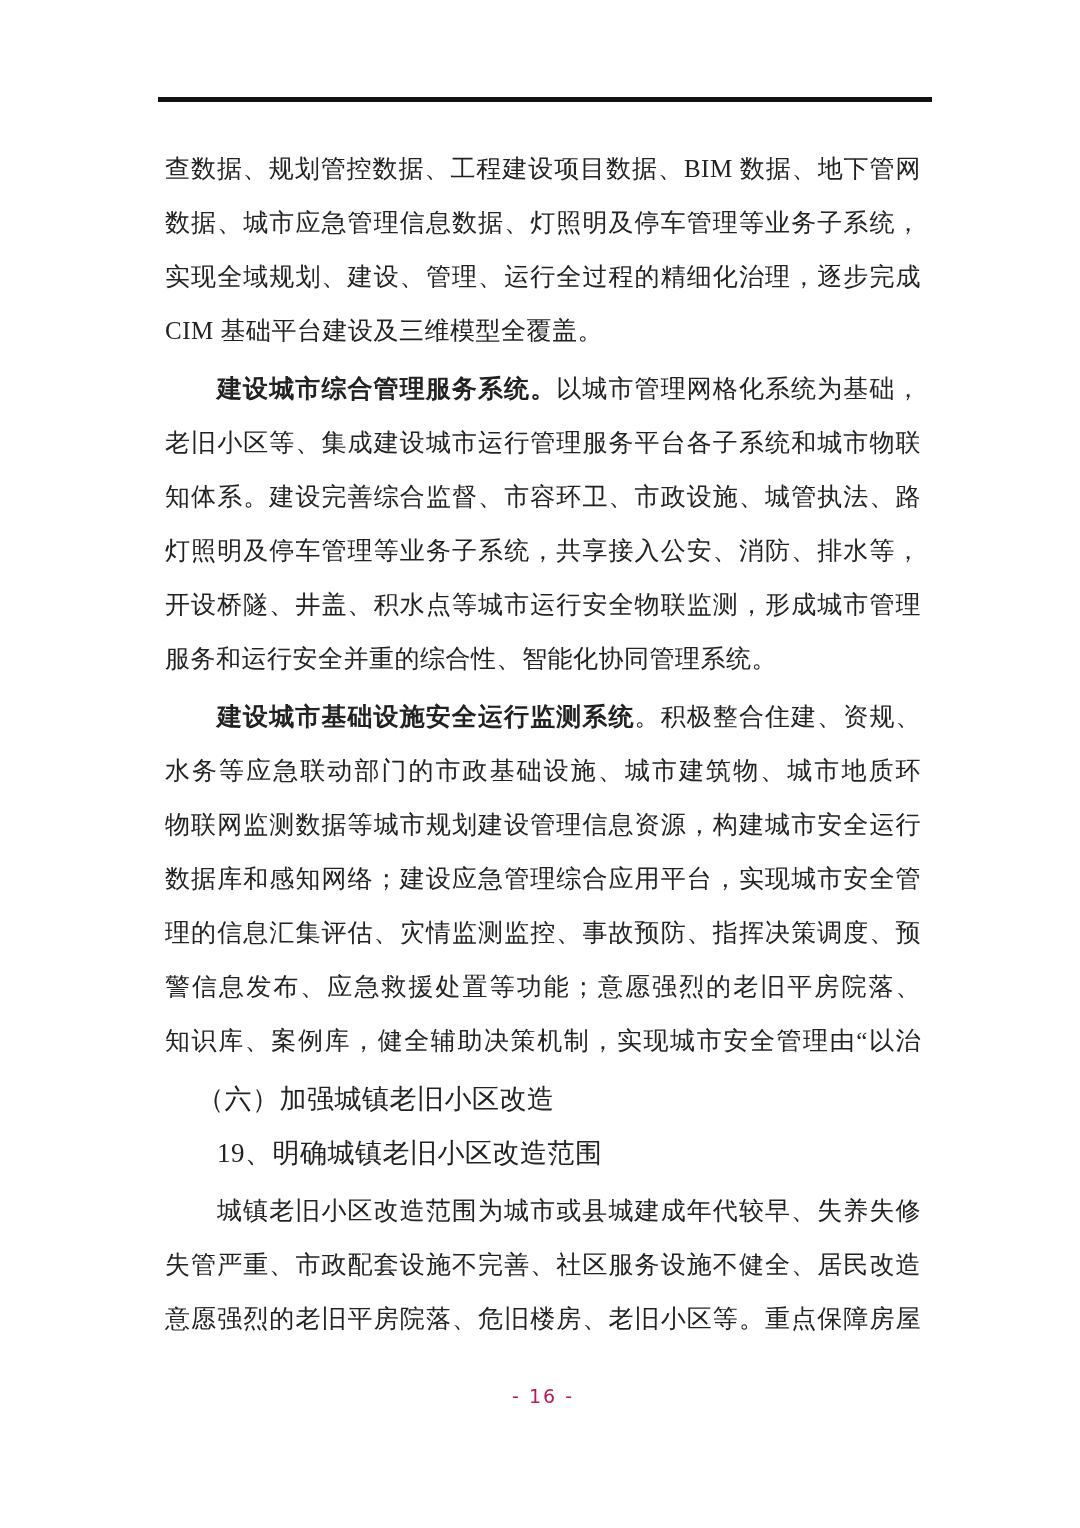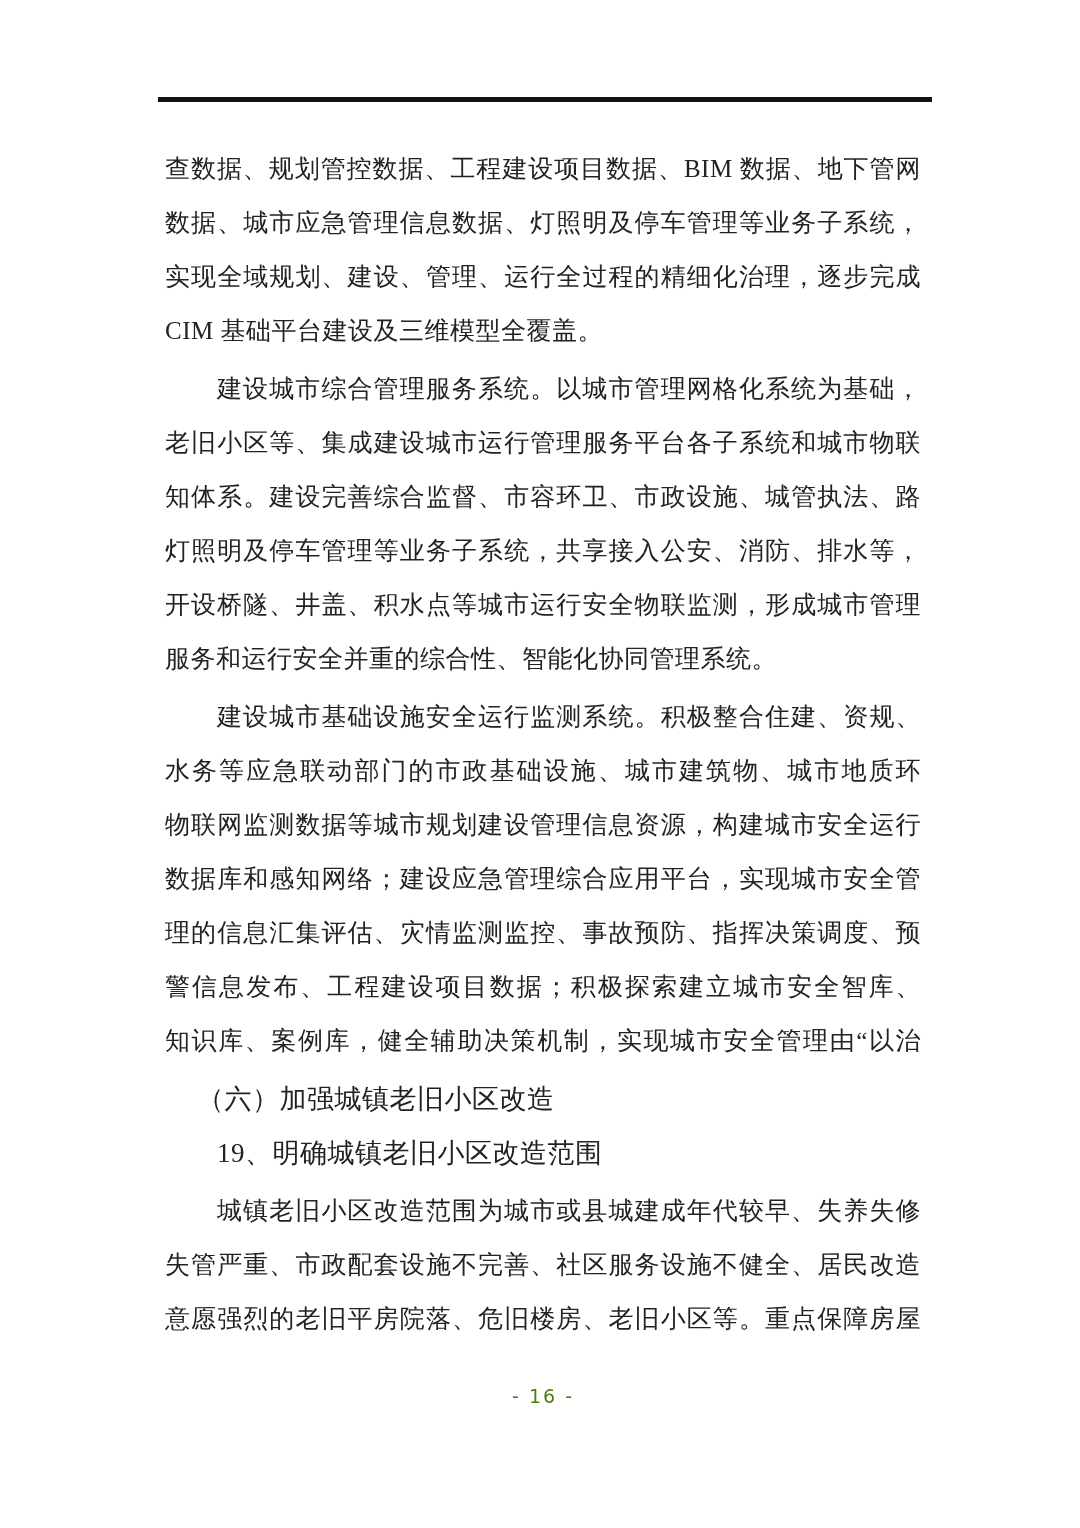--- a/index.html
+++ b/index.html
@@ -44,21 +44,21 @@
     text-align-last: left;
     letter-spacing: 0.5px;
   }
   .line.stretch {
     text-align-last: justify;
   }
   .line.indent {
     text-indent: 52px;
   }
   .bold-run {
-    font-weight: 400;
+    font-weight: 700;
   }
   .heading {
     font-weight: 400;
     font-size: 27px;
     line-height: 54px;
     height: 54px;
     overflow: hidden;
     letter-spacing: 0.5px;
   }
   .heading-section {
@@ -70,21 +70,21 @@
   .page-footer {
     position: absolute;
     left: 161px;
     top: 1385px;
     width: 764px;
     text-align: center;
   }
   .page-number {
     font-family: "DejaVu Sans", "Liberation Sans", sans-serif;
     font-size: 19px;
-    color: #4d7c0f;
+    color: #be185d;
     letter-spacing: 2px;
   }
 </style>
 </head>
 <body>
 
 <div class="page">
   <div class="header-rule"></div>
   <main class="content" id="content">
       <div class="paragraph">
@@ -100,21 +100,21 @@
         <div class="line stretch"><span class="text-run">灯照明及停车管理等业务子系统，共享接入公安、消防、排水等，</span></div>
         <div class="line stretch"><span class="text-run">开设桥隧、井盖、积水点等城市运行安全物联监测，形成城市管理</span></div>
         <div class="line"><span class="text-run">服务和运行安全并重的综合性、智能化协同管理系统。</span></div>
       </div>
       <div class="paragraph">
         <div class="line stretch indent"><span class="bold-run">建设城市基础设施安全运行监测系统</span><span class="text-run">。积极整合住建、资规、</span></div>
         <div class="line stretch"><span class="text-run">水务等应急联动部门的市政基础设施、城市建筑物、城市地质环境、</span></div>
         <div class="line stretch"><span class="text-run">物联网监测数据等城市规划建设管理信息资源，构建城市安全运行</span></div>
         <div class="line stretch"><span class="text-run">数据库和感知网络；建设应急管理综合应用平台，实现城市安全管</span></div>
         <div class="line stretch"><span class="text-run">理的信息汇集评估、灾情监测监控、事故预防、指挥决策调度、预</span></div>
-        <div class="line stretch"><span class="text-run">警信息发布、工程建设项目数据；积极探索建立城市安全智库、</span></div>
+        <div class="line stretch"><span class="text-run">警信息发布、应急救援处置等功能；意愿强烈的老旧平房院落、</span></div>
         <div class="line stretch"><span class="text-run">知识库、案例库，健全辅助决策机制，实现城市安全管理由“以治</span></div>
       </div>
       <div class="heading heading-section">（六）加强城镇老旧小区改造</div>
       <div class="heading heading-item">19、明确城镇老旧小区改造范围</div>
       <div class="paragraph">
         <div class="line stretch indent"><span class="text-run">城镇老旧小区改造范围为城市或县城建成年代较早、失养失修</span></div>
         <div class="line stretch"><span class="text-run">失管严重、市政配套设施不完善、社区服务设施不健全、居民改造</span></div>
         <div class="line stretch"><span class="text-run">意愿强烈的老旧平房院落、危旧楼房、老旧小区等。重点保障房屋</span></div>
       </div>
     </main>

